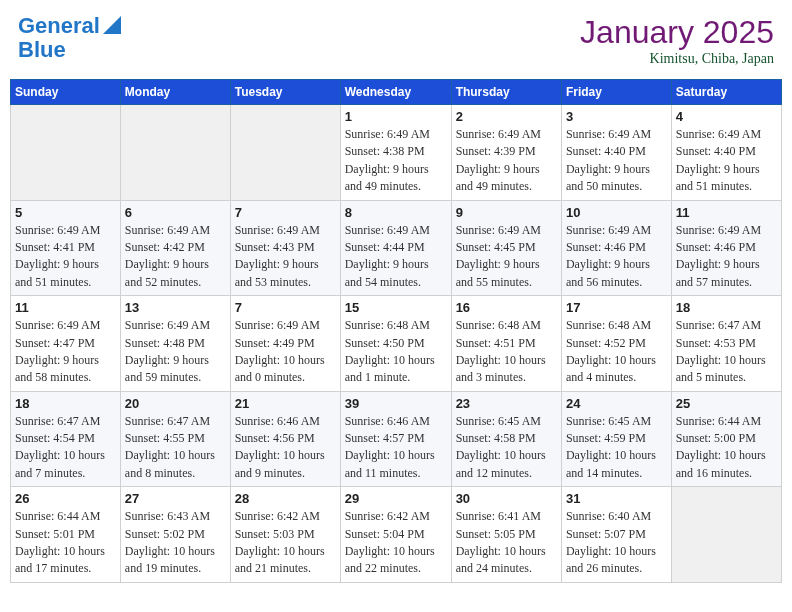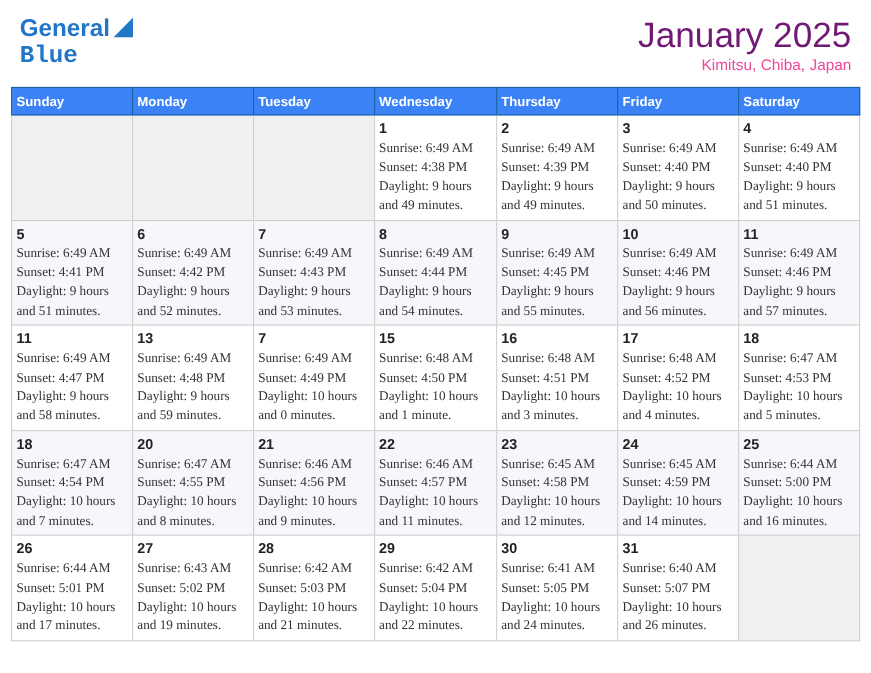--- a/index.html
+++ b/index.html
@@ -33,29 +33,30 @@
     .title-area {
       text-align: right;
     }
     .month-title {
       font-size: 32px;
       color: #701a75;
       font-weight: 300;
     }
     .subtitle {
       font-size: 14px;
-      color: #ec4899;
+      color: #14532d;
+      font-family: Liberation Serif, serif;
     }
     .calendar {
       width: 100%;
       border-collapse: collapse;
       font-size: 11px;
     }
     .calendar th {
-      background: #3b82f6;
+      background: #1d4ed8;
       color: #fff;
       padding: 5px 4px;
       text-align: left;
       font-size: 12px;
       font-weight: bold;
       border: 1px solid #1a5fa0;
     }
     .calendar td {
       vertical-align: top;
       padding: 4px 4px;
@@ -90,21 +91,21 @@
   <div class="logo">
     <div style="display:flex;flex-direction:column;align-items:flex-start;">
       <div style="display:flex;align-items:center;">
         <span class="logo-text"><span>General</span></span>
         <div style="display:inline-block;margin-left:3px;margin-top:2px;">
           <svg width="18" height="18" viewBox="0 0 18 18">
             <polygon points="0,18 18,18 18,0" fill="#2176c7"></polygon>
           </svg>
         </div>
       </div>
-      <span class="logo-text" style="color:#2176c7;font-size:22px;font-family:Liberation Mono, monospace;">Blue</span>
+      <span class="logo-text" style="color:#2176c7;font-size:22px;">Blue</span>
     </div>
   </div>
   <div class="title-area">
     <div class="month-title">January 2025</div>
     <div class="subtitle">Kimitsu, Chiba, Japan</div>
   </div>
 </div>
 
 <table class="calendar">
   <thead>
@@ -207,21 +208,21 @@
         </td>
         <td>
           <div class="day-num">20</div>
           <div class="day-info">Sunrise: 6:47 AM<br>Sunset: 4:55 PM<br>Daylight: 10 hours<br>and 8 minutes.</div>
         </td>
         <td>
           <div class="day-num">21</div>
           <div class="day-info">Sunrise: 6:46 AM<br>Sunset: 4:56 PM<br>Daylight: 10 hours<br>and 9 minutes.</div>
         </td>
         <td>
-          <div class="day-num">22</div>
+          <div class="day-num">39</div>
           <div class="day-info">Sunrise: 6:46 AM<br>Sunset: 4:57 PM<br>Daylight: 10 hours<br>and 11 minutes.</div>
         </td>
         <td>
           <div class="day-num">23</div>
           <div class="day-info">Sunrise: 6:45 AM<br>Sunset: 4:58 PM<br>Daylight: 10 hours<br>and 12 minutes.</div>
         </td>
         <td>
           <div class="day-num">24</div>
           <div class="day-info">Sunrise: 6:45 AM<br>Sunset: 4:59 PM<br>Daylight: 10 hours<br>and 14 minutes.</div>
         </td>

